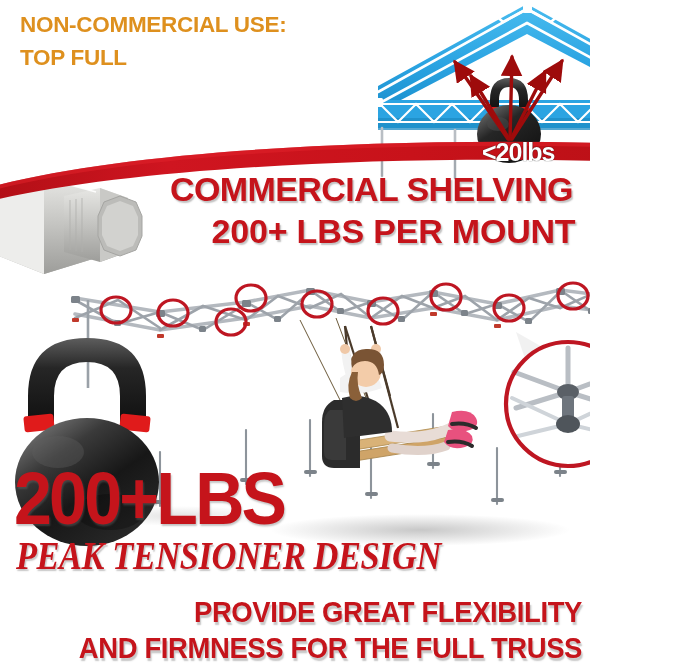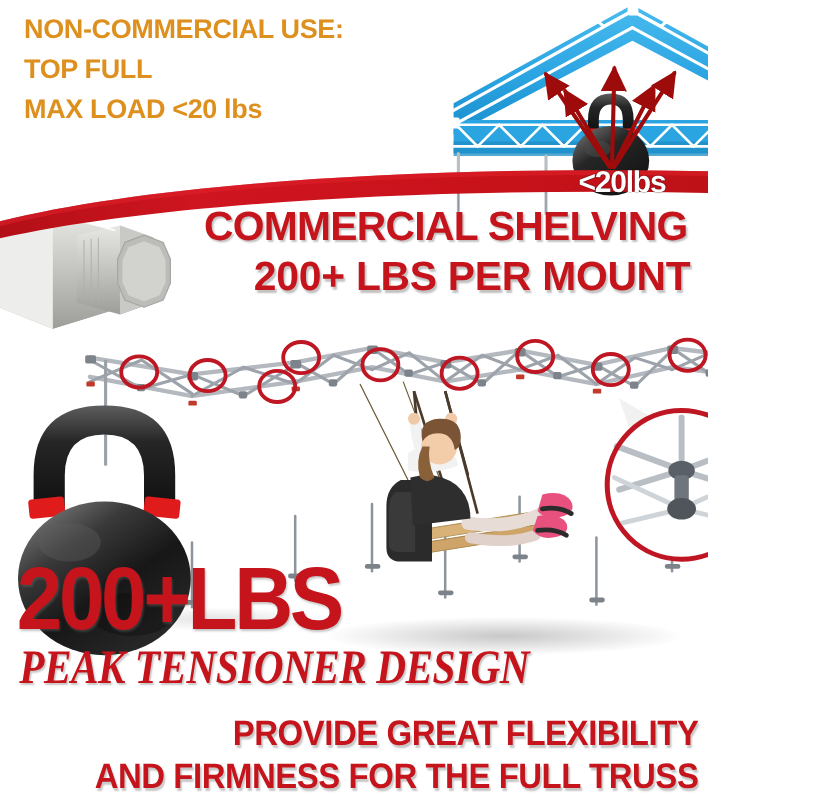--- a/index.html
+++ b/index.html
@@ -410,21 +410,20 @@
       <ellipse cx="568" cy="424" rx="12" ry="9" fill="#4F555B"></ellipse>
 
       <circle cx="568" cy="404" r="62" fill="none" stroke="#BE1622" stroke-width="4.2"></circle>
     </g>
 
   </svg>
 
   <div class="noncom">
     <div>NON-COMMERCIAL USE:</div>
     <div>TOP FULL</div>
-    <div>MAX LOAD &lt;20 lbs</div>
   </div>
 
   <div class="lbs20">
     <span>&lt;20lbs</span>
   </div>
 
   <div class="shelving">
     <div class="l1">COMMERCIAL SHELVING</div>
     <div class="l2">200+ LBS PER MOUNT</div>
   </div>

